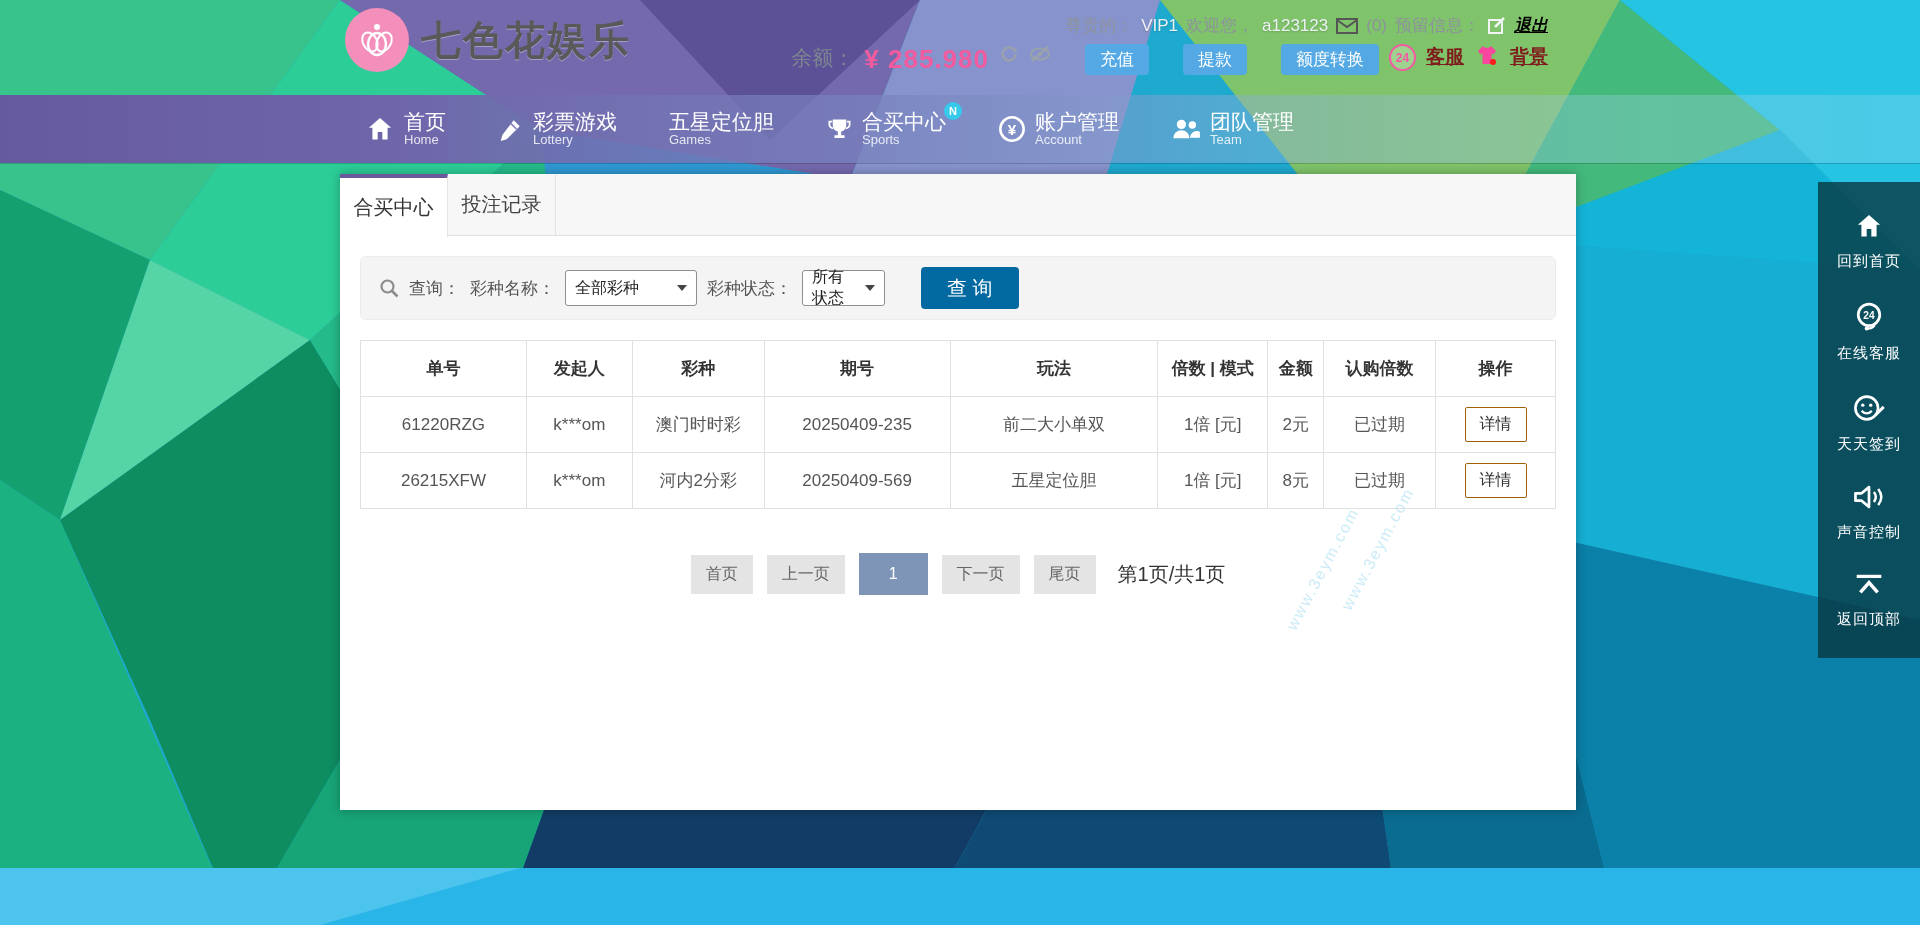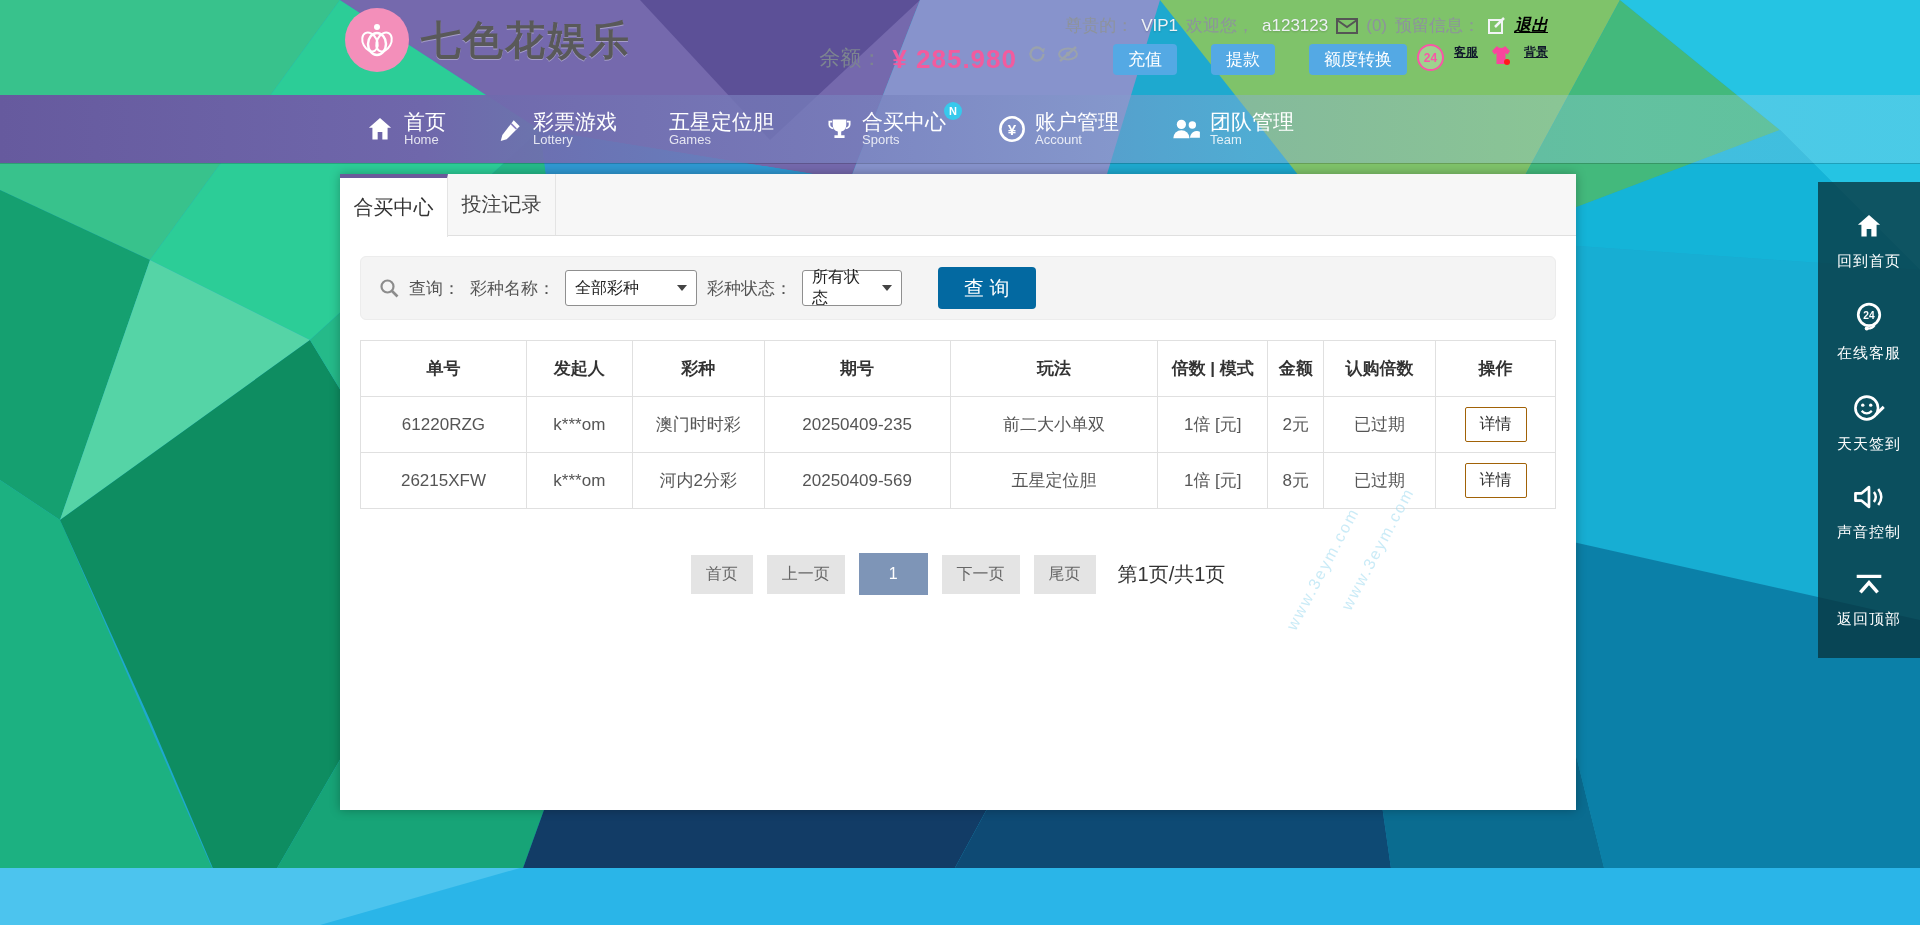--- a/index.html
+++ b/index.html
@@ -17,21 +17,21 @@
   .logo-text { font-size:40px; font-weight:bold; color:#595959; letter-spacing:2px; text-shadow:0 1px 0 rgba(255,255,255,.35); }
   .user-row { position:absolute; top:14px; right:372px; display:flex; align-items:center; gap:8px; font-size:17px; }
   .muted { color:#8d939c; }
   .light { color:#eef2f5; text-shadow:0 1px 2px rgba(0,0,0,.18); }
   .logout { color:#000000; font-style:italic; font-weight:bold; text-decoration:underline; }
   .icon-inline { display:inline-flex; align-items:center; }
   .balance-row { position:absolute; top:44px; right:372px; display:flex; align-items:flex-start; gap:10px; }
   .bal-label { font-size:21px; color:#7d8590; }
   .bal-amount { font-size:26px; color:#f25b9e; font-weight:bold; letter-spacing:1px; }
   .blue-btn { border:none; background:#54a9e4; color:#fff; font-size:17px; height:31px; padding:0 15px; border-radius:4px; font-family:inherit;margin-left:24px; }
-  .dark-link { color:#0f172a; font-size:12px; text-decoration:underline; font-weight:bold; }
+  .dark-link { color:#7f1d1d; font-size:19px; text-decoration:underline; font-weight:bold; }
   .svc24 { width:27px; height:27px; border-radius:50%; border:2.5px solid #f857a6; color:#f857a6; font-size:12px; font-weight:bold; display:flex; align-items:center; justify-content:center; background:rgba(255,255,255,.25); }
 
   
   .nav { position:absolute; top:95px; left:0; width:1920px; height:68px; z-index:3;
     background:linear-gradient(90deg,#665a9e 0%,#6f67ab 22%,rgba(120,130,190,.72) 45%,rgba(140,175,215,.45) 65%,rgba(165,210,235,.32) 85%,rgba(170,220,240,.28) 100%);
     box-shadow:0 1px 0 rgba(0,0,0,.18); display:flex; align-items:center; padding-left:365px; gap:52px; }
   .nav-item { display:flex; align-items:center; gap:9px; position:relative; color:#fff; }
   .nav-texts { display:flex; flex-direction:column; line-height:1.12; }
   .nav-zh { font-size:21px; color:#fff; }
   .nav-en { font-size:13px; color:rgba(255,255,255,.82); }
@@ -41,21 +41,21 @@
   
   .panel { position:absolute; left:340px; top:174px; width:1236px; height:636px; background:#fff; z-index:2; box-shadow:0 0 10px rgba(0,0,0,.28); }
   .tabstrip { height:62px; background:#f7f7f7; border-bottom:1px solid #e0e0e0; display:flex; }
   .tab { width:108px; display:flex; align-items:center; justify-content:center; font-size:20px; color:#444; border-right:1px solid #e4e4e4; }
   .tab.active { background:#fff; border-top:4px solid #6a5a9b; border-right:1px solid #e4e4e4; color:#333; height:63px; }
   .search-box { margin:20px; height:64px; background:#f4f4f4; border:1px solid #ececec; border-radius:6px; display:flex; align-items:center; padding:0 18px; gap:10px; }
   .s-label { font-size:17px; color:#555; }
   .select { background:#fff; border:1px solid #8f8f8f; border-radius:3px; height:36px; display:flex; align-items:center; justify-content:space-between; padding:0 9px; font-size:16px; color:#222; }
   .select .caret { width:0; height:0; border-left:5px solid transparent; border-right:5px solid transparent; border-top:6px solid #444; margin-left:10px; }
   .sel-name { width:132px; }
-  .sel-status { width:100px;justify-content:space-between; }
+  .sel-status { width:83px;justify-content:space-between; }
   .query-btn { margin-left:26px; border:none; background:#0369a1; color:#fff; font-size:20px; height:42px; padding:0 26px; border-radius:4px; font-family:inherit; }
 
   table.grid { margin:8px 20px 0 20px; width:1196px; border-collapse:collapse; }
   table.grid th, table.grid td { border:1px solid #e0e0e0; height:56px; text-align:center; font-size:17px; }
   table.grid th { color:#333; font-weight:bold; background:#fff; }
   table.grid td { color:#555;margin-left:48px; }
   .expired { color:#3f68b5; }
   .detail-btn { background:#fff; border:1px solid #a16207; border-radius:2px; font-size:16px; color:#333; padding:6px 14px; font-family:inherit; }
 
   .pagination { margin-top:44px; display:flex; align-items:center; justify-content:center; gap:14px; }

